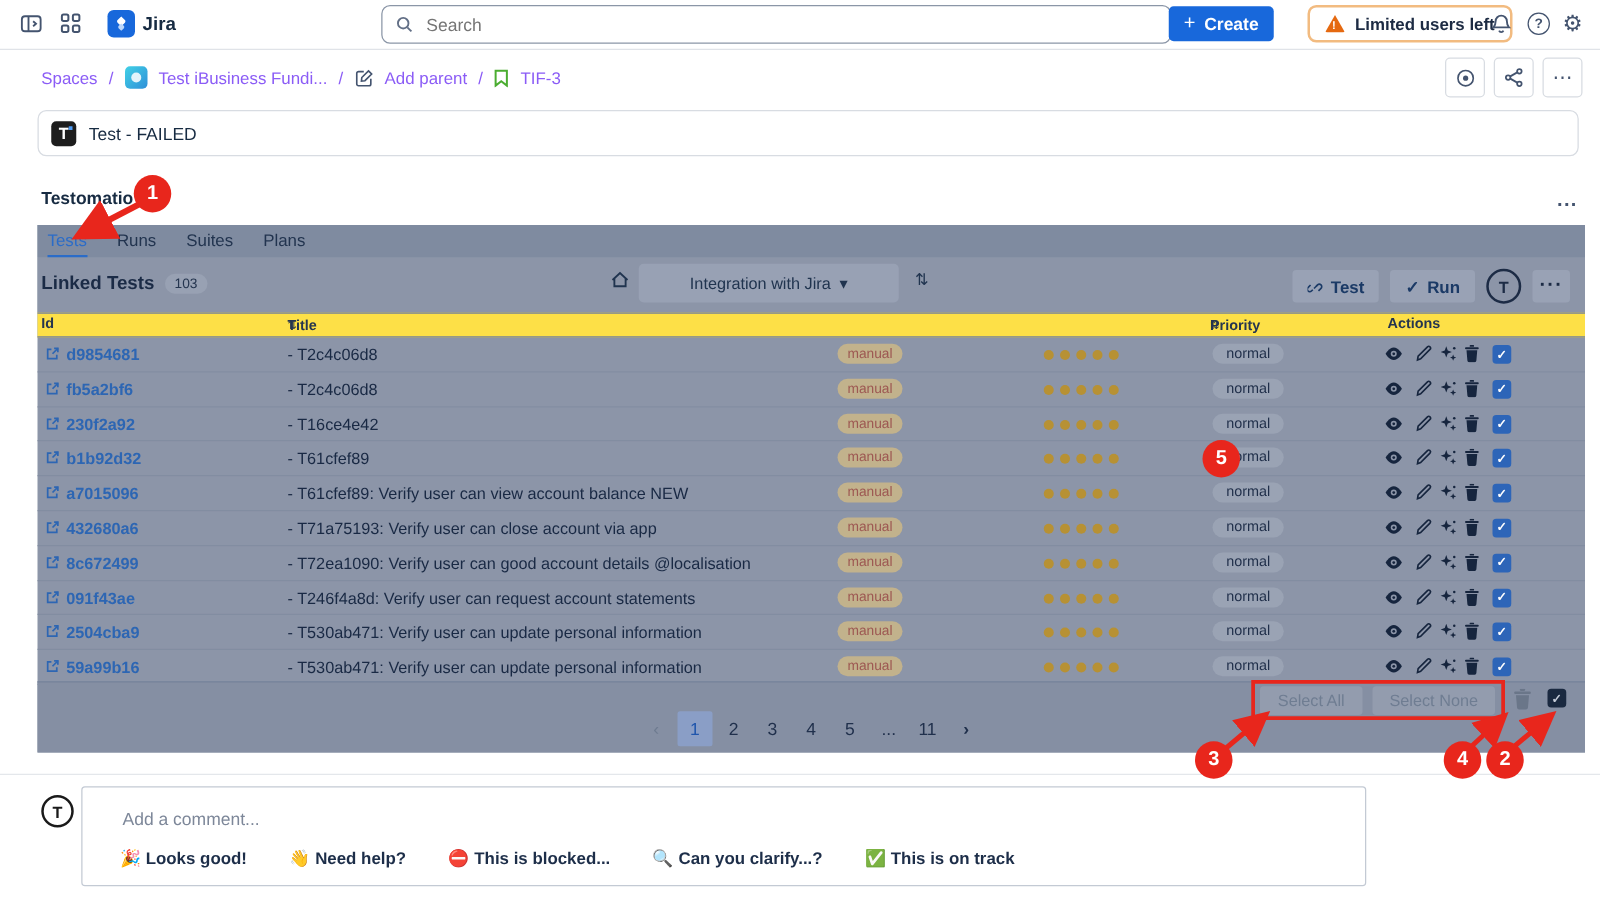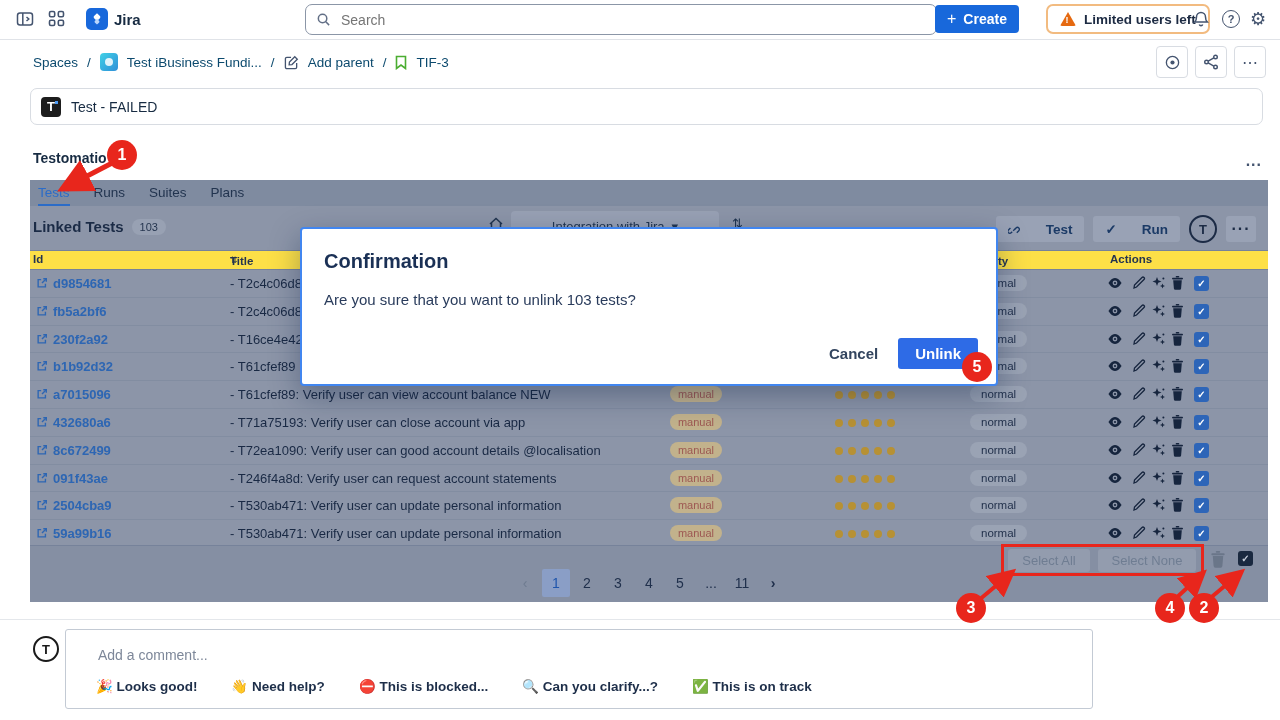--- a/index.html
+++ b/index.html
@@ -23,21 +23,21 @@
   .warn-chip{position:absolute;left:1046px;top:4px;height:26px;padding:0 12px;border:2px solid #F2BB80;border-radius:7px;
              display:flex;align-items:center;gap:8px;font-size:13.5px;font-weight:bold;color:#1D2B43;background:#fff;}
   .warn-tri{width:0;height:0;border-left:8px solid transparent;border-right:8px solid transparent;border-bottom:14px solid #E56910;position:relative;border-radius:2px;}
   .warn-tri:after{content:"!";position:absolute;left:-2.5px;top:3px;color:#fff;font-size:9px;font-weight:bold;}
   .bell-ic{left:1192px;} .help-ic{position:absolute;left:1222px;top:10px;width:16px;height:16px;border:1.6px solid #44546F;border-radius:50%;
            display:flex;align-items:center;justify-content:center;font-size:11px;font-weight:bold;color:#44546F;}
   .gear-ic{position:absolute;left:1250px;top:8px;font-size:18px;color:#44546F;}
 
   
   .crumb-row{position:absolute;top:40px;left:0;right:0;height:45px;background:#fff;}
-  .crumbs{position:absolute;left:33px;top:13px;display:flex;align-items:center;gap:9px;font-size:13.5px;color:#0c4a6e;}
+  .crumbs{position:absolute;left:33px;top:13px;display:flex;align-items:center;gap:9px;font-size:13.5px;color:#8b5cf6;}
   .space-ic{width:18px;height:18px;border-radius:4px;background:linear-gradient(135deg,#41D1E6,#2E8FD8);display:flex;align-items:center;justify-content:center;}
   .space-ic i{width:8px;height:8px;border-radius:50%;background:#fff;opacity:.85;}
   .crumb-btns{position:absolute;right:14px;top:6px;display:flex;gap:7px;}
   .sq-btn{width:30px;height:30px;border:1px solid #D8DCE2;border-radius:4px;background:#fff;display:flex;align-items:center;justify-content:center;color:#44546F;}
 
   
   .issue-card{position:absolute;left:30px;top:88px;width:1233px;height:37px;border:1px solid #D8DCE2;border-radius:7px;
               background:#fff;display:flex;align-items:center;gap:10px;padding-left:10px;box-sizing:border-box;}
   .tsquare{width:20px;height:20px;background:#1D1D1D;border-radius:4px;color:#fff;font-weight:bold;font-size:13px;
            display:flex;align-items:center;justify-content:center;position:relative;}
@@ -56,21 +56,21 @@
 
   .w-toolbar{position:relative;height:44px;background:#8C95A8;}
   .lt-label{position:absolute;left:3px;top:12px;font-size:15px;font-weight:bold;color:#1B2B46;display:flex;align-items:center;gap:8px;}
   .lt-count{background:#98A1B3;color:#25354F;font-size:11px;font-weight:normal;border-radius:9px;padding:2px 8px;}
   .home-ic{position:absolute;left:458px;top:10px;color:#20344F;}
   .integ-dd{position:absolute;left:481px;top:5px;width:208px;height:31px;background:#98A1B4;border-radius:4px;
             display:flex;align-items:center;justify-content:center;gap:7px;font-size:13px;color:#20344F;}
   .sync-ic{position:absolute;left:702px;top:10px;font-size:13px;color:#20344F;}
   .tb-right{position:absolute;right:12px;top:9px;display:flex;align-items:center;gap:9px;}
   .w-btn{height:26px;padding:0 12px;background:#99A2B5;border-radius:3px;color:#1B3A66;font-size:13.5px;font-weight:bold;
-         display:flex;align-items:center;gap:25px;}
+         display:flex;align-items:center;gap:6px;}
   .t-circle{width:24px;height:24px;border:2px solid #1C2B45;border-radius:50%;color:#1C2B45;font-weight:bold;font-size:13px;
             display:flex;align-items:center;justify-content:center;background:transparent;}
   .more-btn{width:30px;height:26px;background:#99A2B5;border-radius:3px;color:#1C2B45;font-weight:bold;letter-spacing:1px;
             display:flex;align-items:center;justify-content:center;}
 
   .thead{position:relative;height:18px;background:#fde047;border-top:1px solid #76829A;border-bottom:1px solid #76829A;
          font-size:11.5px;font-weight:bold;color:#25354F;}
   .thead span{position:absolute;top:2px;}
   .th-id{left:3px;} .th-title{left:200px;} .th-priority{left:938px;} .th-actions{left:1080px;}
   .sort-g{font-size:9px;font-weight:normal;}
@@ -812,28 +812,20 @@
     <div class="replies">
 
     <span class="reply">🎉 Looks good!</span>
         <span class="reply">👋 Need help?</span>
         <span class="reply">⛔ This is blocked...</span>
         <span class="reply">🔍 Can you clarify...?</span>
         <span class="reply">✅ This is on track</span>
       </div>
   </div>
 
-  <div class="modal">
-    <div class="m-title">Confirmation</div>
-    <div class="m-msg">Are you sure that you want to unlink 103 tests?</div>
-    <div class="m-btns">
-      <span class="m-cancel">Cancel</span>
-      <span class="m-unlink">Unlink</span>
-    </div>
-  </div>
 
   <div class="anno-rect"></div>
   <svg class="anno-svg">
     <defs>
       <marker id="arr" markerWidth="7" markerHeight="7" refX="5" refY="3.5" orient="auto">
         <path d="M0 0L7 3.5L0 7z" fill="#E8261C"></path>
       </marker>
     </defs>
     <line x1="116" y1="161" x2="66" y2="187" stroke="#E8261C" stroke-width="5" marker-end="url(#arr)"></line>
     <line x1="979" y1="600" x2="1010" y2="574" stroke="#E8261C" stroke-width="4" marker-end="url(#arr)"></line>

